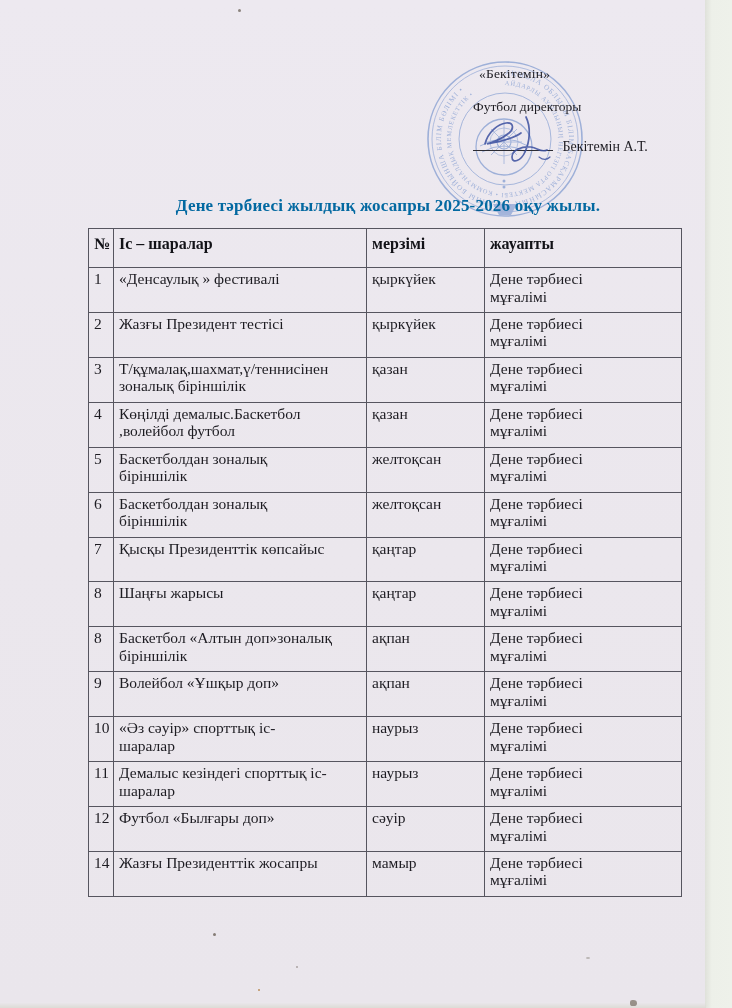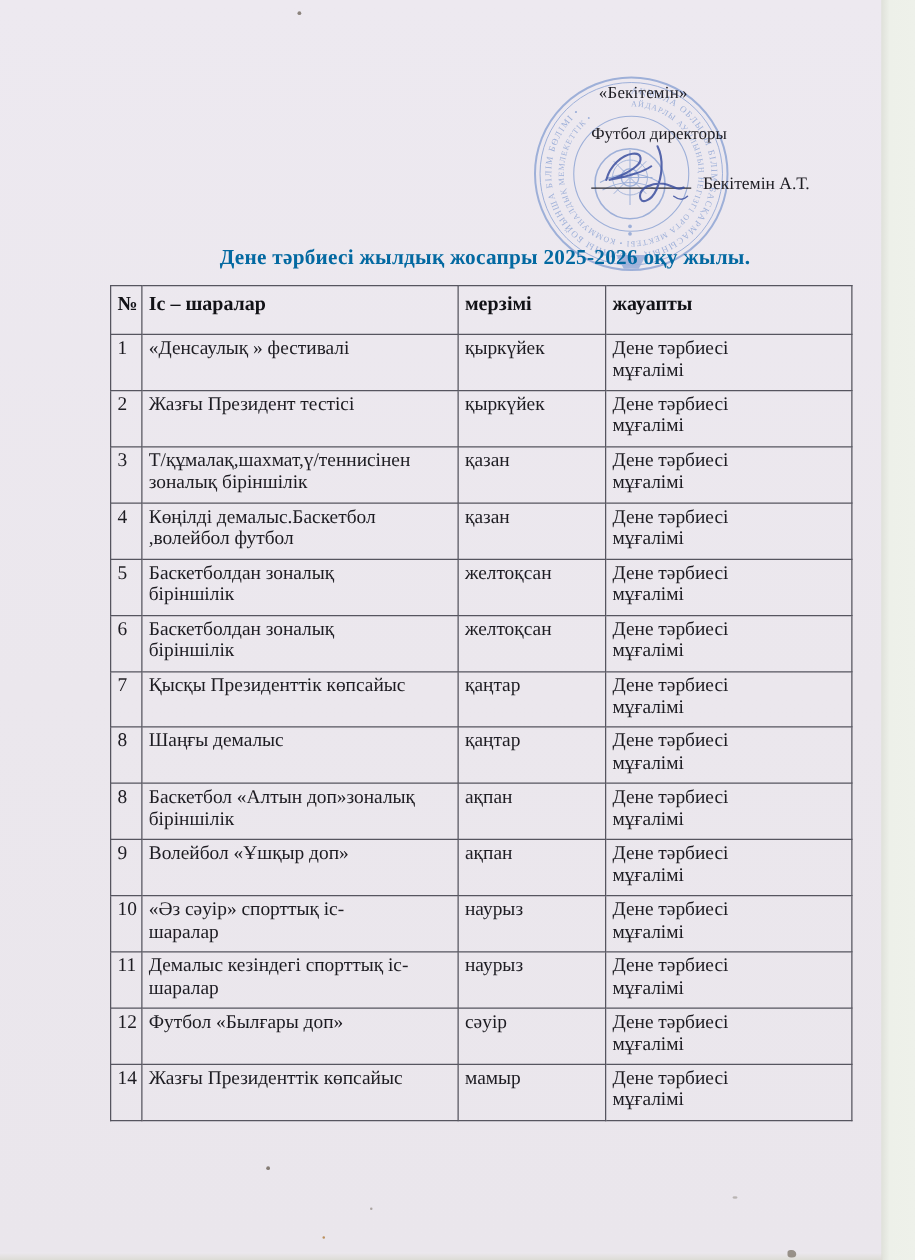--- a/index.html
+++ b/index.html
@@ -194,21 +194,21 @@
   </tr>
       <tr>
     <td class="c-no">7</td>
     <td class="c-act">Қысқы Президенттік көпсайыс</td>
     <td class="c-term">қаңтар</td>
     <td class="c-resp">Дене тәрбиесі
 мұғалімі</td>
   </tr>
       <tr>
     <td class="c-no">8</td>
-    <td class="c-act">Шаңғы демалыс</td>
+    <td class="c-act">Шаңғы жарысы</td>
     <td class="c-term">қаңтар</td>
     <td class="c-resp">Дене тәрбиесі
 мұғалімі</td>
   </tr>
       <tr>
     <td class="c-no">8</td>
     <td class="c-act">Баскетбол «Алтын доп»зоналық
 біріншілік</td>
     <td class="c-term">ақпан</td>
     <td class="c-resp">Дене тәрбиесі
@@ -239,21 +239,21 @@
   </tr>
       <tr>
     <td class="c-no">12</td>
     <td class="c-act">Футбол «Былғары доп»</td>
     <td class="c-term">сәуір</td>
     <td class="c-resp">Дене тәрбиесі
 мұғалімі</td>
   </tr>
       <tr>
     <td class="c-no">14</td>
-    <td class="c-act">Жазғы Президенттік көпсайыс</td>
+    <td class="c-act">Жазғы Президенттік жосапры</td>
     <td class="c-term">мамыр</td>
     <td class="c-resp">Дене тәрбиесі
 мұғалімі</td>
   </tr>
     </tbody>
 </table>
 
 <div class="speck s1"></div>
 <div class="speck s2"></div>
 <div class="speck s3"></div>

